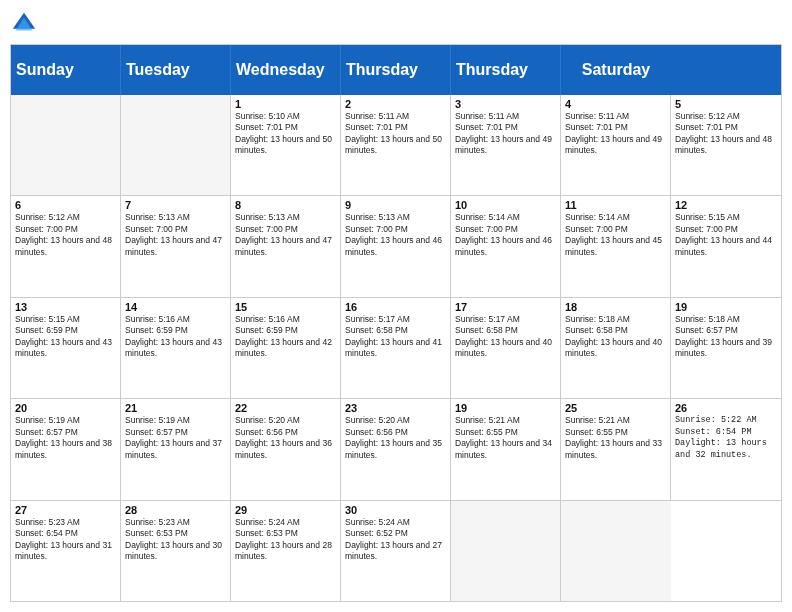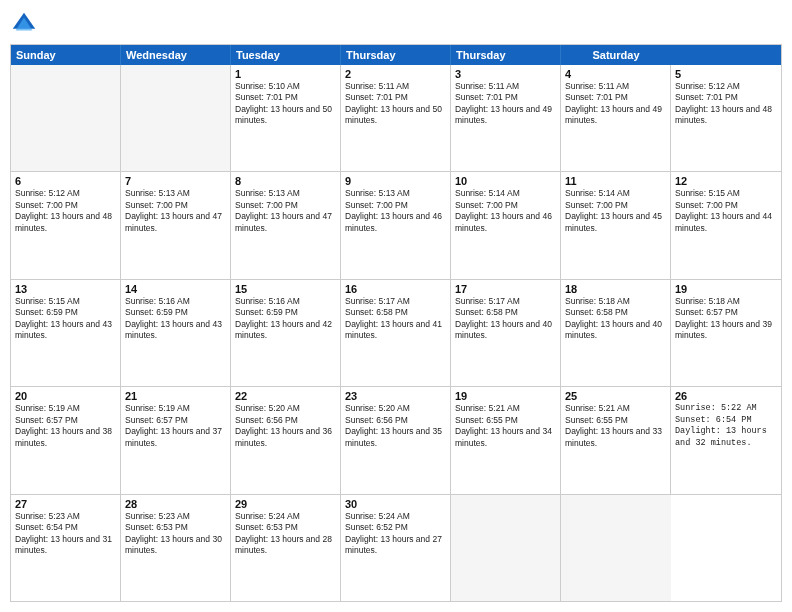--- a/index.html
+++ b/index.html
@@ -65,23 +65,23 @@
       flex-direction: column;
       border: 1px solid #ccc;
     }
     .cal-header {
       display: grid;
       grid-template-columns: repeat(7, 1fr);
       background: #1565c0;
     }
     .cal-header-cell {
       color: #fff;
-      font-size: 11px;
-      font-weight: bold;
-      padding: 4px 5px;
+      font-size: 16px;
+      font-weight: bold;
+      padding: 16px 5px;
       text-align: left;
       border-right: 1px solid #2979c8;
     }
     .cal-header-cell:last-child { border-right: none; text-align: center; }
     .cal-body {
       flex: 1;
       display: flex;
       flex-direction: column;
     }
     .cal-row {
@@ -130,22 +130,22 @@
     </div>
     <div class="title-area">
       <div class="main-title"></div>
       <div class="subtitle"></div>
     </div>
   </div>
 
   <div class="calendar">
     <div class="cal-header">
     <div class="cal-header-cell">Sunday</div>
+        <div class="cal-header-cell">Tuesday</div>
         <div class="cal-header-cell">Wednesday</div>
-        <div class="cal-header-cell">Tuesday</div>
         <div class="cal-header-cell">Thursday</div>
         <div class="cal-header-cell">Thursday</div>
         <div class="cal-header-cell">Saturday</div>
       </div>
     <div class="cal-body">
     <div class="cal-row">
           <div class="cal-cell empty"></div>
           <div class="cal-cell empty"></div>
           <div class="cal-cell">
             <div class="day-num">1</div>

